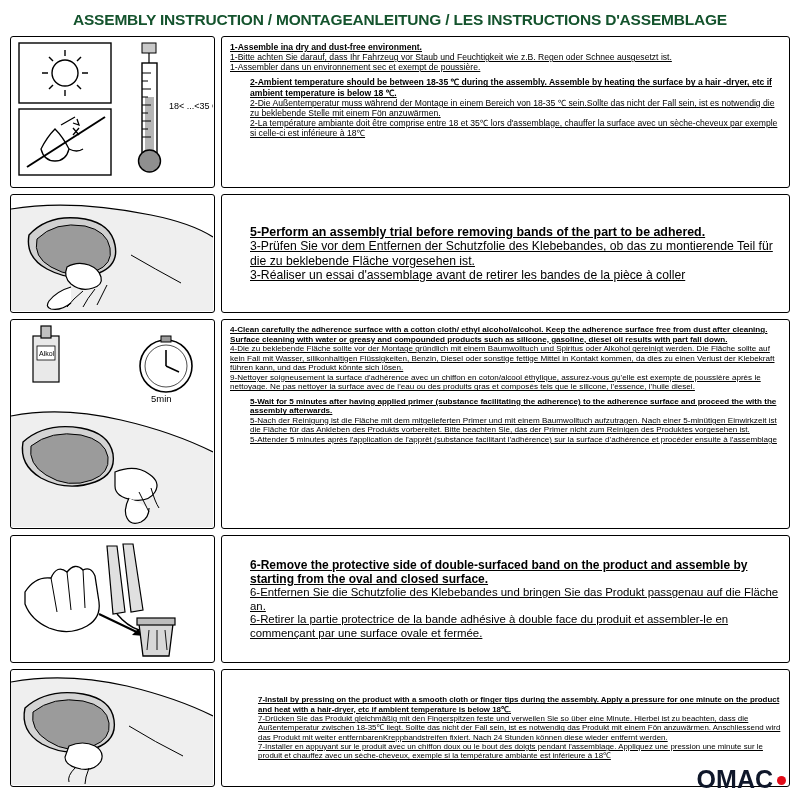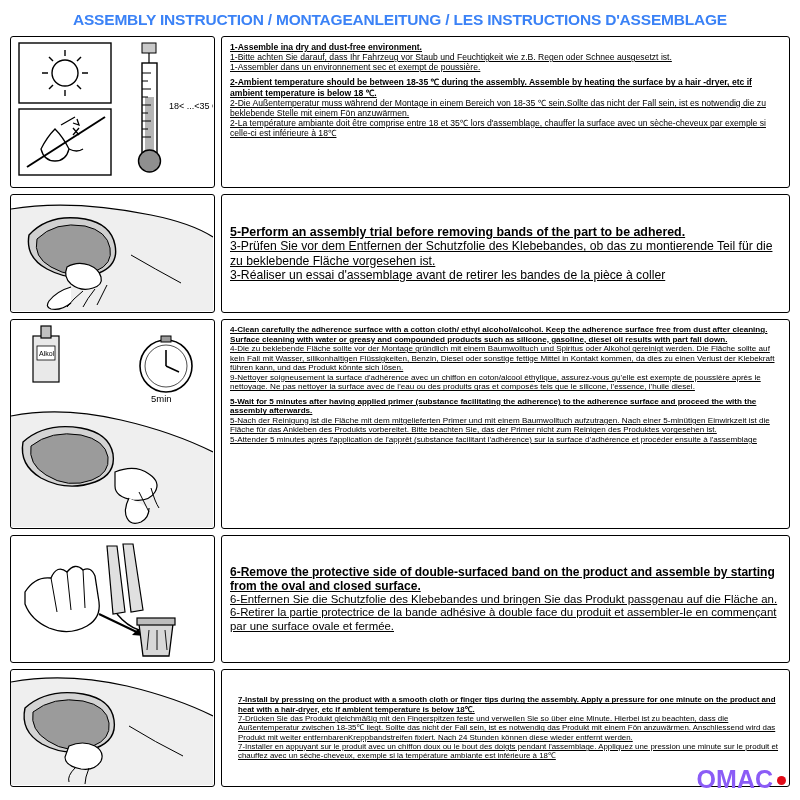--- a/index.html
+++ b/index.html
@@ -16,21 +16,21 @@
     overflow: hidden;
   }
   .page {
     width: 800px;
     height: 800px;
     position: relative;
     box-sizing: border-box;
     padding: 8px 10px 0 10px;
   }
   .title {
-    color: #3b82f6;
+    color: #14532d;
     font-weight: bold;
     font-size: 15.5px;
     text-align: center;
     letter-spacing: -0.2px;
     margin: 3px 0 7px 0;
     white-space: nowrap;
   }
   .rows {
     display: flex;
     flex-direction: column;
@@ -51,21 +51,21 @@
   }
   .pic {
     width: 205px;
     flex: 0 0 205px;
   }
   .txt {
     flex: 1 1 auto;
     padding: 5px 7px 5px 8px;
   }
   .blk { margin-bottom: 5px; }
-  .blk:last-child { margin-bottom: 0; }
+  .blk:last-child { margin-bottom: 0; margin-left: 20px; }
   .hd {
     font-weight: bold;
     line-height: 1.18;
   }
   .sub {
     line-height: 1.18;
   }
   
   .r1 .hd, .r1 .sub { font-size: 8.6px; }
   .r2 .hd { font-size: 12.4px; }
@@ -80,21 +80,21 @@
     right: 14px;
     bottom: 6px;
     display: flex;
     align-items: center;
     gap: 3px;
   }
   .logo-text {
     font-weight: bold;
     font-size: 25px;
     letter-spacing: 0px;
-    color: #8b5cf6;
+    color: #0f172a;
   }
   .logo-dot {
     width: 9px; height: 9px; border-radius: 50%;
     background: #e20a17;
     display: inline-block;
     margin-left: 1px;
     margin-bottom: -1px;
   }
   svg { display: block; }
 </style>

